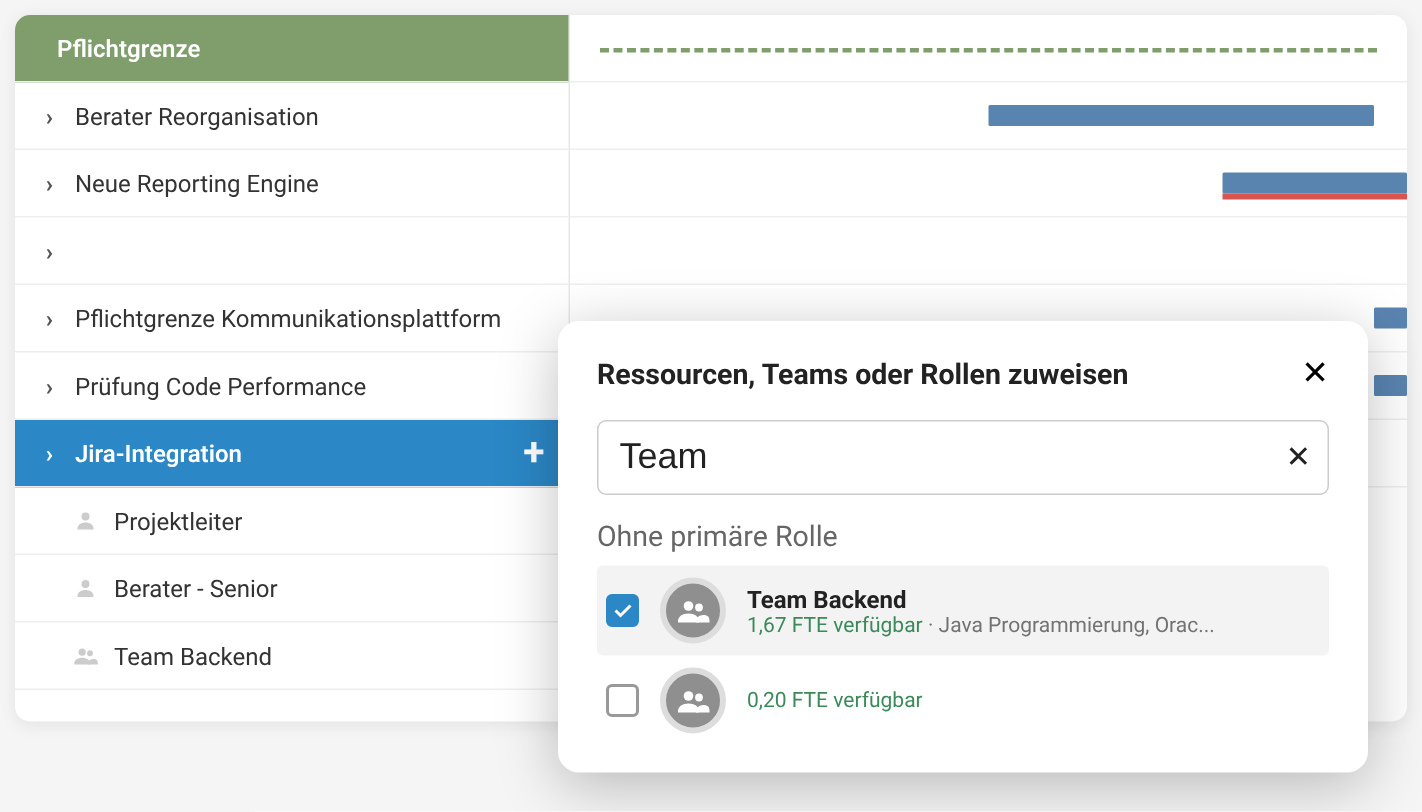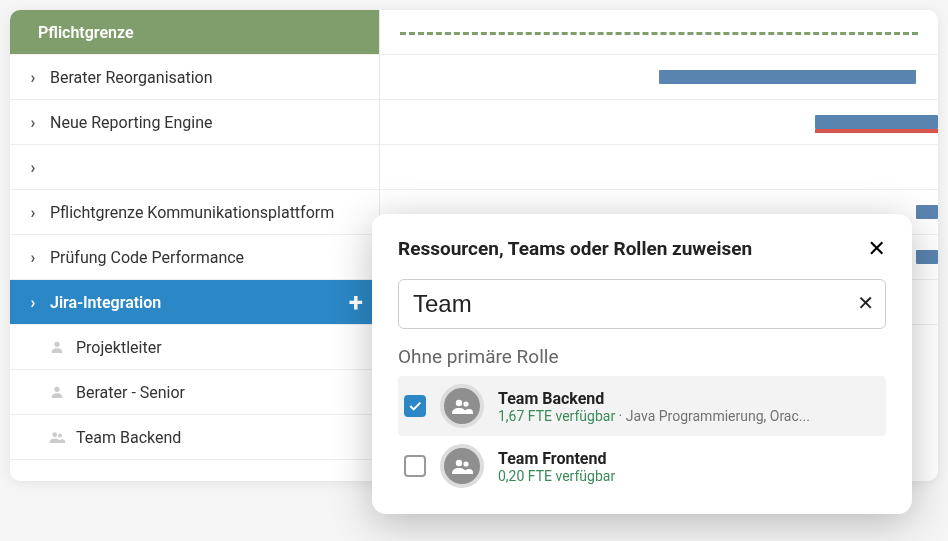--- a/index.html
+++ b/index.html
@@ -166,19 +166,18 @@
     <span class="cb"></span>
     <span class="avatar">
       <svg viewBox="0 0 24 24" width="24" height="24" fill="#fff">
           <circle cx="9" cy="9" r="3.2"></circle>
           <circle cx="16" cy="10" r="2.6"></circle>
           <path d="M2 19c0-3 3-5 7-5s7 2 7 5v1H2z"></path>
           <path d="M14 19c0-2 2-4 5-4s4 1.5 4 4v1h-9z"></path>
         </svg>
     </span>
     <span class="res-text">
-      <span class="res-name">Team Frontend</span>
       <span class="res-sub">
         <span>0,20 FTE verfügbar</span><span class="extra"></span>
       </span>
     </span>
   </div>
 </div>
 
 </body></html>

